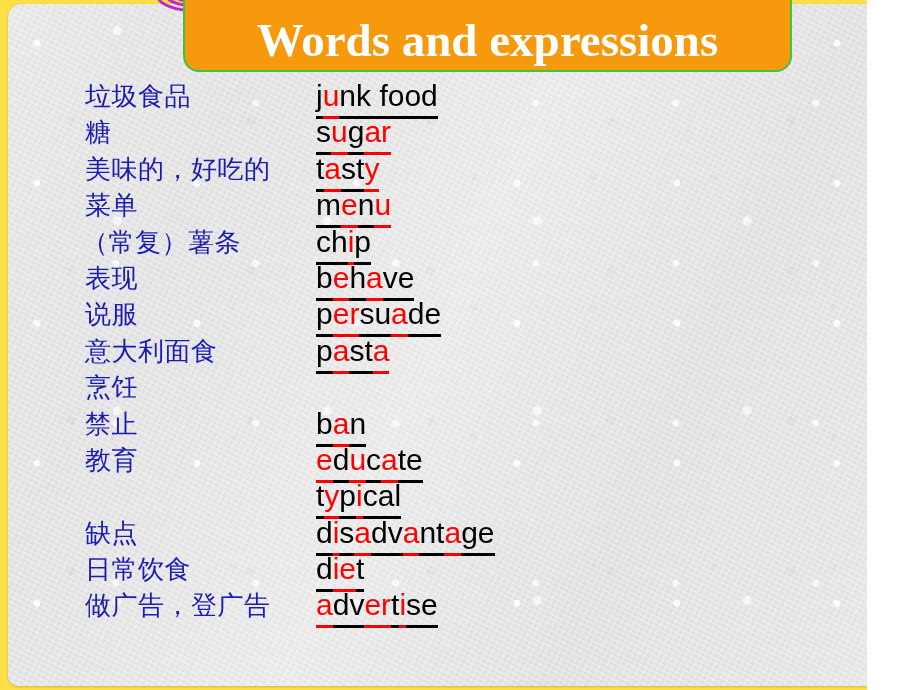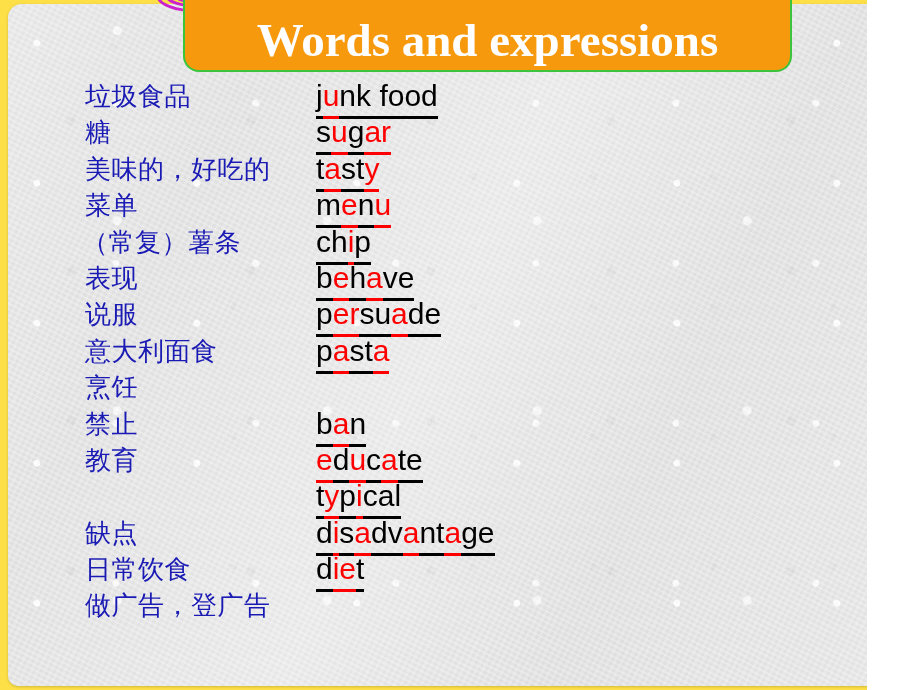--- a/index.html
+++ b/index.html
@@ -227,16 +227,17 @@
       <div class="word-row">
         <div class="cn">缺点</div>
         <div class="en" aria-label="disadvantage"><span class="ch">d</span><span class="ch r">i</span><span class="ch">s</span><span class="ch r">a</span><span class="ch">d</span><span class="ch">v</span><span class="ch r">a</span><span class="ch">n</span><span class="ch">t</span><span class="ch r">a</span><span class="ch">g</span><span class="ch">e</span></div>
       </div>
       <div class="word-row">
         <div class="cn">日常饮食</div>
         <div class="en" aria-label="diet"><span class="ch">d</span><span class="ch r">i</span><span class="ch r">e</span><span class="ch">t</span></div>
       </div>
       <div class="word-row">
         <div class="cn">做广告，登广告</div>
+        <div class="en" aria-label="advertise"><span class="ch r">a</span><span class="ch">d</span><span class="ch">v</span><span class="ch r">e</span><span class="ch r">r</span><span class="ch">t</span><span class="ch r">i</span><span class="ch">s</span><span class="ch">e</span></div>
       </div>
     </div>
 
 </div>
 
 </body></html>

